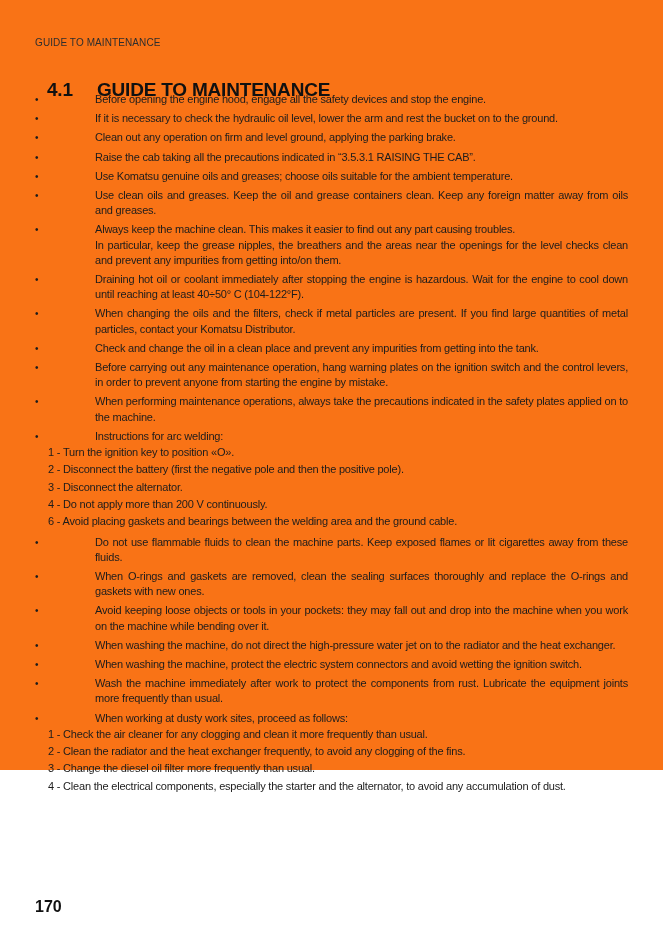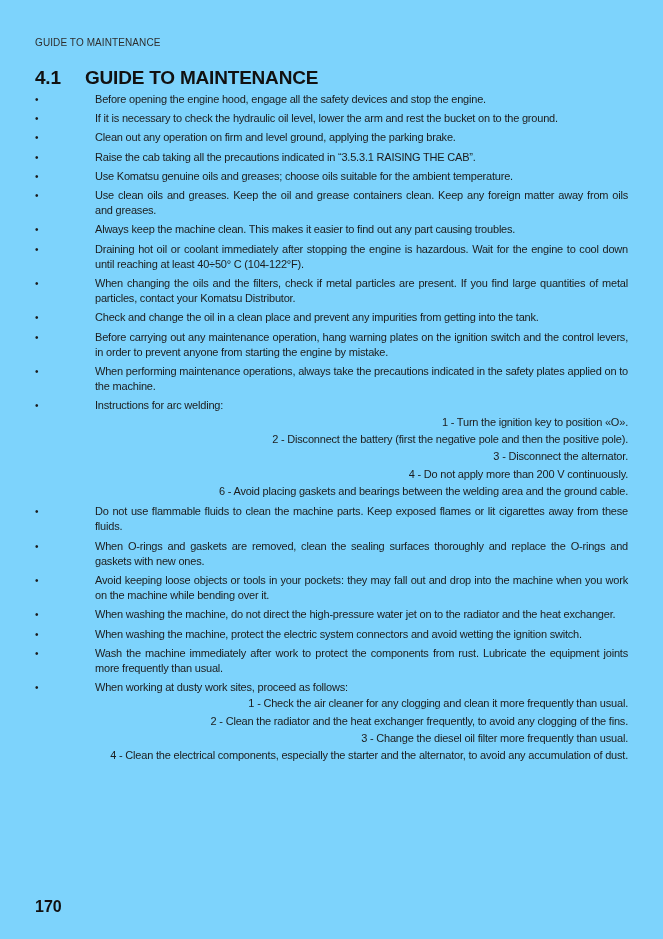--- a/index.html
+++ b/index.html
@@ -10,37 +10,37 @@
   body {
     width: 663px;
     height: 939px;
     overflow: hidden;
     font-family: "Liberation Sans", "DejaVu Sans", sans-serif;
     color: #1c1c1c;
   }
   .page {
     position: relative;
     width: 663px;
-    height: 939px;
-    background: #7dd3fc;
+    height: 770px;
+    background: #f97316;
   }
   .running-header {
     position: absolute;
     left: 35px;
     top: 37px;
     font-size: 10px;
     line-height: 12px;
     letter-spacing: 0.1px;
     color: #2e2e2e;
   }
   .title {
     position: absolute;
     left: 35px;
     top: 67px;
-    margin: 0;
+    margin: 12px;
     display: flex;
     font-size: 19px;
     line-height: 21px;
     font-weight: bold;
     color: #111111;
     letter-spacing: -0.2px;
   }
   .title .num {
     width: 50px;
     flex: none;
@@ -70,23 +70,23 @@
     min-width: 0;
     margin-left: 48px;
   }
   .item .body p {
     margin: 0;
     text-align: justify;
     line-height: 15.2px;
     hyphens: none;
   }
   .item .sub {
-    margin-left: 7px;
+    margin-left: 13px;
     line-height: 17.3px;
-    text-align: right;
+    text-align: left;
   }
   .page-number {
     position: absolute;
     left: 35px;
     top: 898px;
     font-size: 16px;
     font-weight: bold;
     color: #111111;
   }
 </style>
@@ -148,20 +148,21 @@
           <div class="body">
             <p class="par">Use clean oils and greases. Keep the oil and grease containers clean. Keep any foreign matter away from oils and greases.</p>
           </div>
         </div>
       </div>
       <div class="item">
         <div class="row">
           <span class="marker">•</span>
           <div class="body">
             <p class="par">Always keep the machine clean. This makes it easier to find out any part causing troubles.</p>
+            <p class="par">In particular, keep the grease nipples, the breathers and the areas near the openings for the level checks clean and prevent any impurities from getting into/on them.</p>
           </div>
         </div>
       </div>
       <div class="item">
         <div class="row">
           <span class="marker">•</span>
           <div class="body">
             <p class="par">Draining hot oil or coolant immediately after stopping the engine is hazardous. Wait for the engine to cool down until reaching at least 40÷50° C (104-122°F).</p>
           </div>
         </div>

